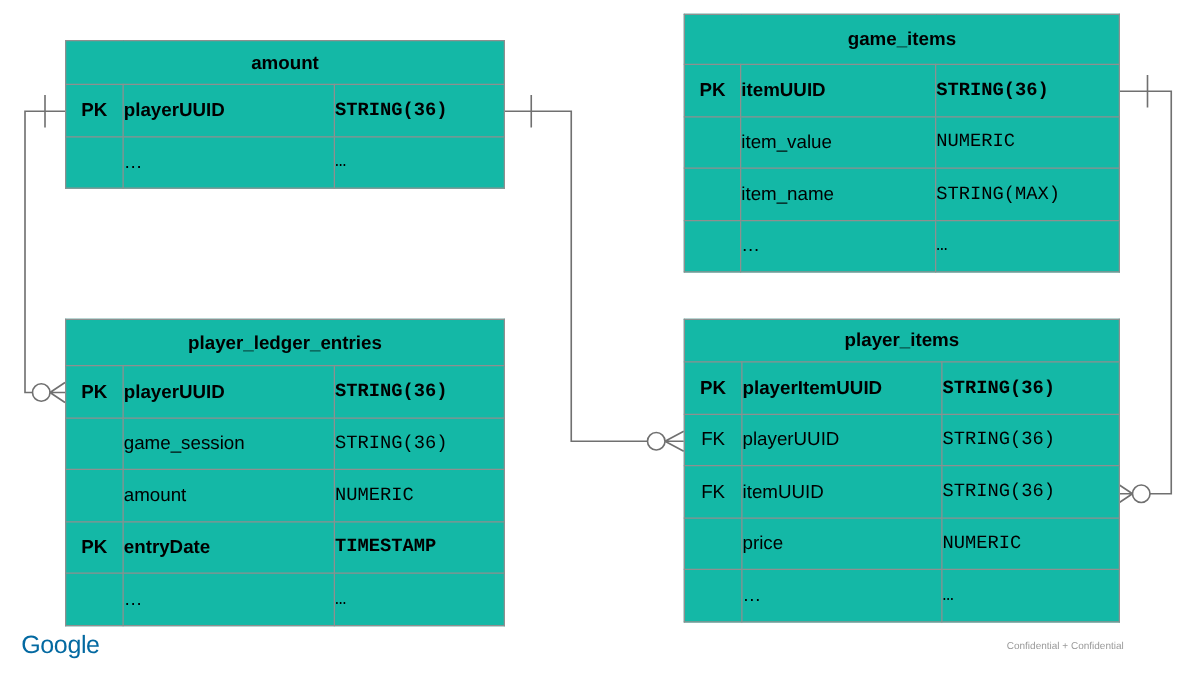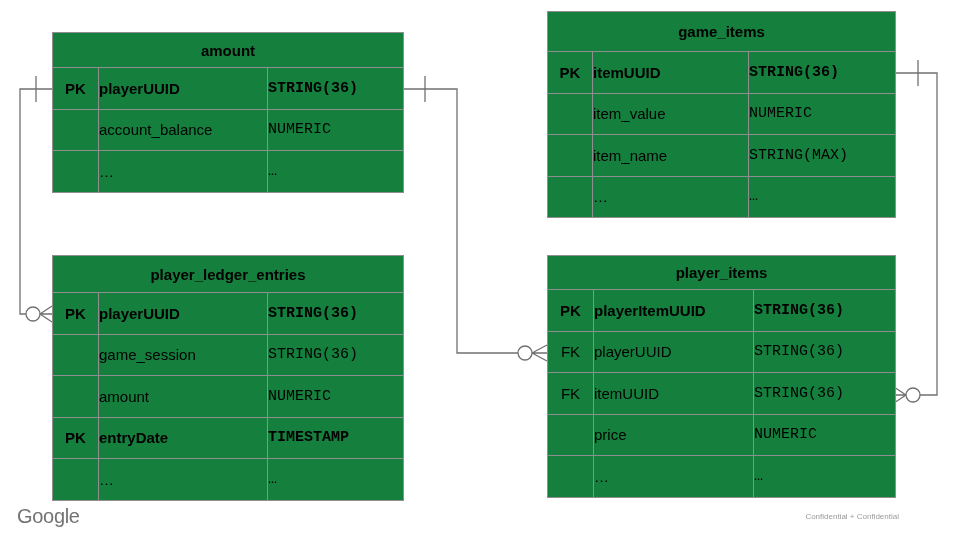--- a/index.html
+++ b/index.html
@@ -2,35 +2,35 @@
 <html><head>
 <meta charset="utf-8">
 <style>
   html,body{margin:0;padding:0;background:#fff;}
   .stage{
     position:relative;width:960px;height:540px;background:#ffffff;
     font-family:"Liberation Sans", sans-serif;overflow:hidden;
   }
   .connectors{position:absolute;left:0;top:0;width:960px;height:540px;pointer-events:none;}
   table.etable{
-    position:absolute;border-collapse:collapse;background:#15803d;
+    position:absolute;border-collapse:collapse;background:#14b8a6;
     table-layout:fixed;color:#000;
   }
   table.etable th, table.etable td{
     border:1.5px solid #8f8f8f;font-size:15px;font-weight:normal;
     padding:0;overflow:hidden;white-space:nowrap;
   }
   table.etable th.ttl{text-align:center;font-weight:bold;}
   table.etable td{height:40.5px;}
   td.k{text-align:center;}
   td.n{padding-left:10px;text-align:left;}
   td.t{padding-left:9px;text-align:left;font-family:Liberation Mono, monospace;}
   tr.b td{font-weight:bold;}
   .google-logo{
-    position:absolute;left:17px;top:505px;font-size:20px;color:#737373;
+    position:absolute;left:17px;top:505px;font-size:20px;color:#0369a1;
     letter-spacing:-0.3px;
   }
   .confidential{
     position:absolute;right:61px;top:512px;font-size:8px;color:#9a9a9a;
   }
 </style>
 </head>
 <body>
 
 <div class="stage">
@@ -71,25 +71,20 @@
       </tr>
     </thead>
     <tbody>
       <tr class="b">
         <td class="k">PK</td>
         <td class="n">playerUUID</td>
         <td class="t">STRING(36)</td>
       </tr>
       <tr>
         <td class="k"></td>
-        <td class="n">account_balance</td>
-        <td class="t">NUMERIC</td>
-      </tr>
-      <tr>
-        <td class="k"></td>
         <td class="n">…</td>
         <td class="t">…</td>
       </tr>
     </tbody>
   </table>
 
   <table class="etable" style="left:547px;top:11px;width:348px">
     <colgroup>
         <col style="width:45px">
         <col style="width:156px">

